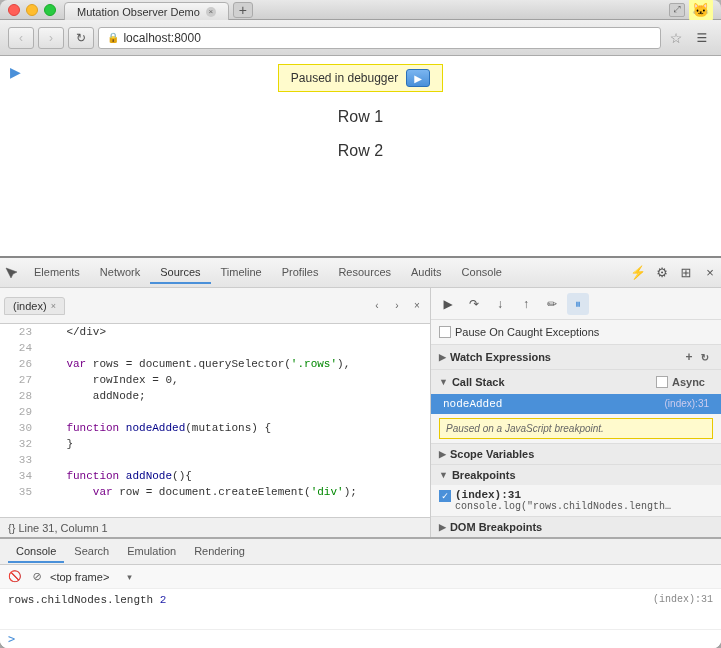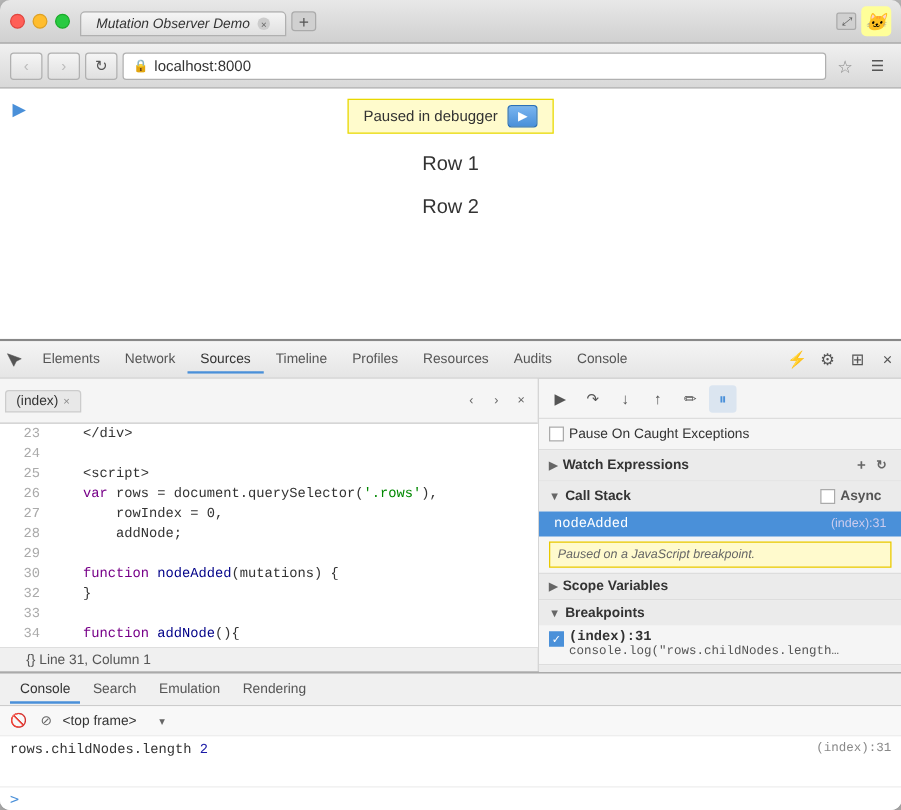--- a/index.html
+++ b/index.html
@@ -1,21 +1,21 @@
 <!DOCTYPE html>
 <html><head>
   <meta charset="utf-8">
   <style>
     * { margin: 0; padding: 0; box-sizing: border-box; }
     body { font-family: -apple-system, 'Helvetica Neue', Arial, sans-serif; background: #c0c0c0; width: 721px; height: 648px; overflow: hidden; }
 
     
     .window { width: 721px; height: 648px; border-radius: 8px; overflow: hidden; box-shadow: 0 4px 20px rgba(0,0,0,0.4); display: flex; flex-direction: column; }
 
-    .title-bar { background: linear-gradient(180deg, #e8e8e8 0%, #d0d0d0 100%); height: 35px; display: flex; align-items: center; padding: 0 8px; border-bottom: 1px solid #a0a0a0; flex-shrink: 0; font-style: italic; }
+    .title-bar { background: linear-gradient(180deg, #e8e8e8 0%, #d0d0d0 100%); height: 20px; display: flex; align-items: center; padding: 0 8px; border-bottom: 1px solid #a0a0a0; flex-shrink: 0; }
     .traffic-lights { display: flex; gap: 6px; margin-right: 8px; }
     .traffic-light { width: 12px; height: 12px; border-radius: 50%; cursor: pointer; }
     .tl-close { background: #ff5f57; border: 1px solid #e0443e; }
     .tl-min { background: #ffbd2e; border: 1px solid #dea123; }
     .tl-max { background: #28ca41; border: 1px solid #1aab29; }
     .tab-bar { flex: 1; display: flex; align-items: center; }
     .tab { background: linear-gradient(180deg, #f5f5f5 0%, #e0e0e0 100%); border: 1px solid #b0b0b0; border-radius: 4px 4px 0 0; padding: 3px 12px; font-size: 11px; color: #333; display: flex; align-items: center; gap: 6px; margin-top: 4px; }
     .tab-close { width: 10px; height: 10px; border-radius: 50%; background: #ccc; display: flex; align-items: center; justify-content: center; font-size: 8px; color: #666; cursor: pointer; }
     .new-tab-btn { width: 20px; height: 16px; background: #d0d0d0; border: 1px solid #aaa; border-radius: 3px; font-size: 14px; display: flex; align-items: center; justify-content: center; cursor: pointer; margin-left: 4px; color: #555; }
     .window-controls-right { display: flex; align-items: center; gap: 4px; margin-left: auto; }
@@ -66,21 +66,21 @@
     .code-line.highlighted { background: #4a90d9; color: white; }
     .line-num { width: 28px; text-align: right; color: #aaa; margin-right: 8px; flex-shrink: 0; font-size: 11px; }
     .code-line.highlighted .line-num { color: white; }
     .code-content { flex: 1; white-space: pre; color: #333; }
     .code-line.highlighted .code-content { color: white; }
     .kw { color: #770088; }
     .str { color: #008800; }
     .code-line.highlighted .str { color: #ccffcc; }
     .fn-name { color: #000088; }
 
-    .source-status { height: 20px; background: #f0f0f0; border-top: 1px solid #ccc; display: flex; align-items: center; padding: 0 21px; font-size: 11px; color: #555; flex-shrink: 0; }
+    .source-status { height: 20px; background: #f0f0f0; border-top: 1px solid #ccc; display: flex; align-items: center; padding: 0 8px; font-size: 11px; color: #555; flex-shrink: 0; }
 
     
     .debug-panel { width: 290px; flex-shrink: 0; display: flex; flex-direction: column; background: #f5f5f5; overflow-y: auto; }
 
     .debug-toolbar { height: 32px; background: #f5f5f5; border-bottom: 1px solid #ddd; display: flex; align-items: center; padding: 0 6px; gap: 4px; flex-shrink: 0; }
     .dbg-btn { width: 22px; height: 22px; display: flex; align-items: center; justify-content: center; font-size: 12px; color: #555; cursor: pointer; }
     .dbg-btn.pause { color: #4a90d9; background: rgba(74,144,217,0.15); border-radius: 3px; }
 
     .pause-exceptions { display: flex; align-items: center; gap: 4px; padding: 6px 8px; font-size: 11px; color: #333; border-bottom: 1px solid #ddd; }
     .checkbox { width: 12px; height: 12px; border: 1px solid #aaa; background: white; display: inline-block; }
@@ -227,24 +227,20 @@
           <div class="code-area">
             <div class="code-line">
               <span class="line-num">23</span>
               <span class="code-content">    &lt;/div&gt;</span>
             </div>
             <div class="code-line">
               <span class="line-num">24</span>
               <span class="code-content"> </span>
             </div>
             <div class="code-line">
-              <span class="line-num">25</span>
-              <span class="code-content">    &lt;script&gt;</span>
-            </div>
-            <div class="code-line">
               <span class="line-num">26</span>
               <span class="code-content">    <span class="kw">var</span> rows = document.querySelector(<span class="str">'.rows'</span>),</span>
             </div>
             <div class="code-line">
               <span class="line-num">27</span>
               <span class="code-content">        rowIndex = 0,</span>
             </div>
             <div class="code-line">
               <span class="line-num">28</span>
               <span class="code-content">        addNode;</span>

